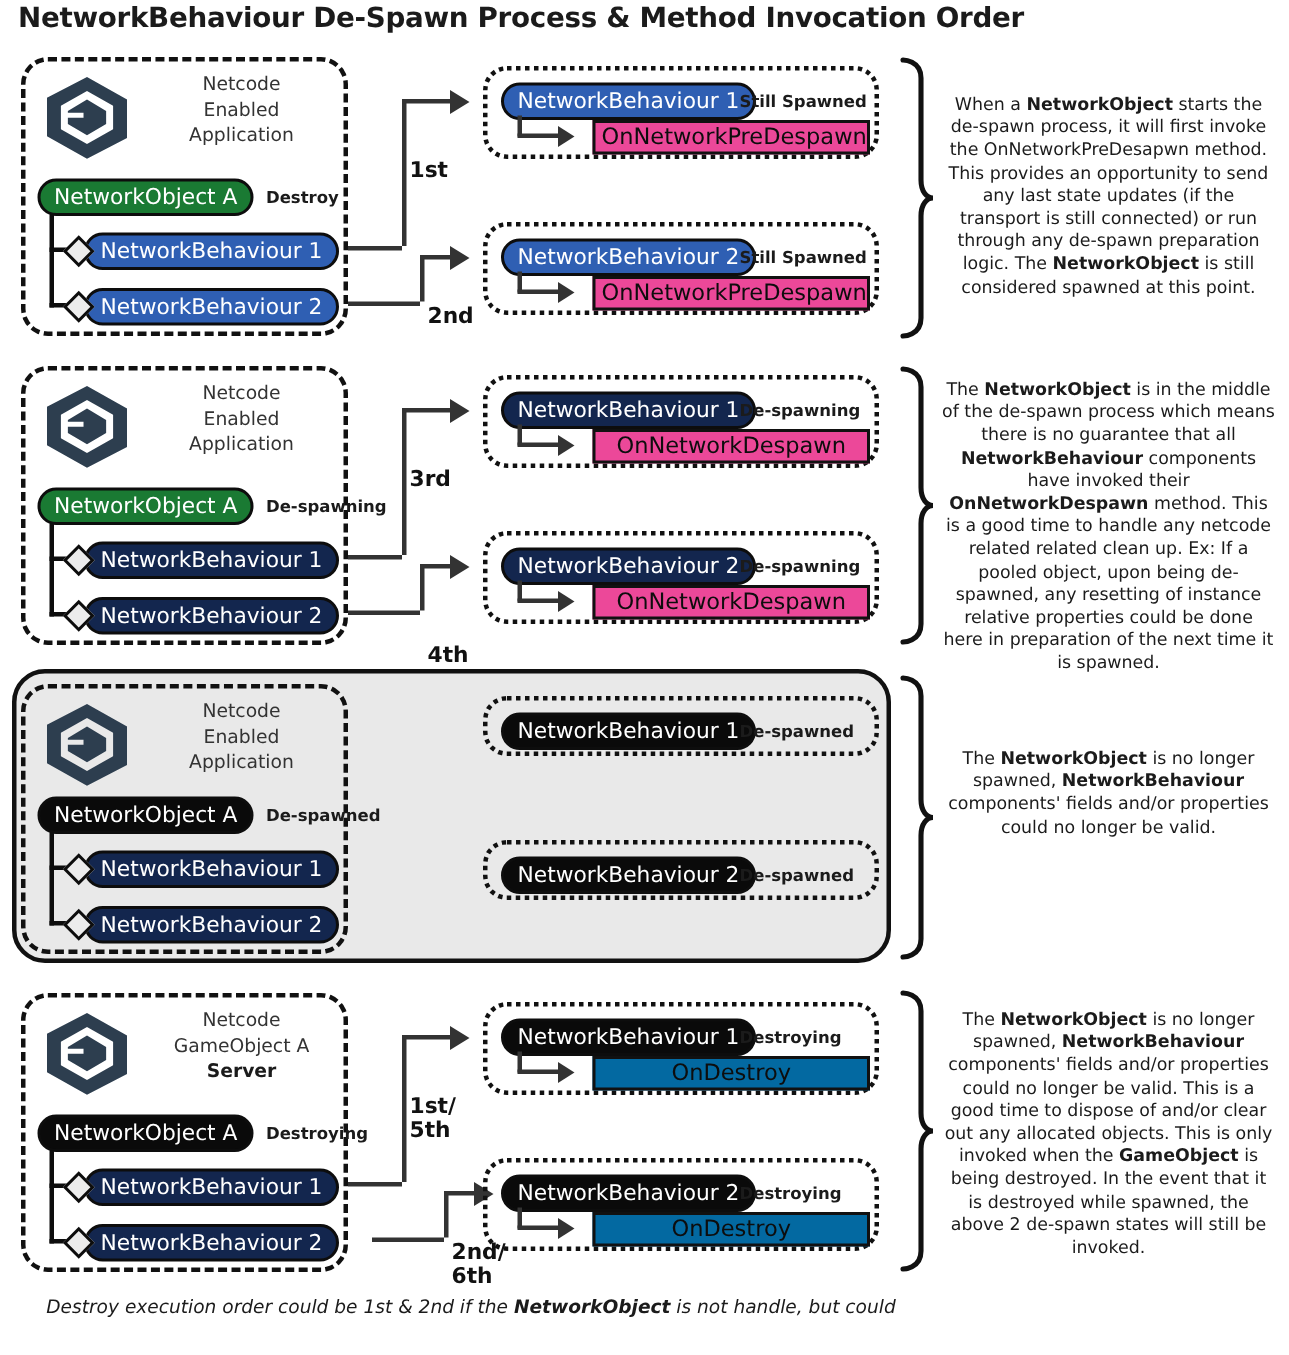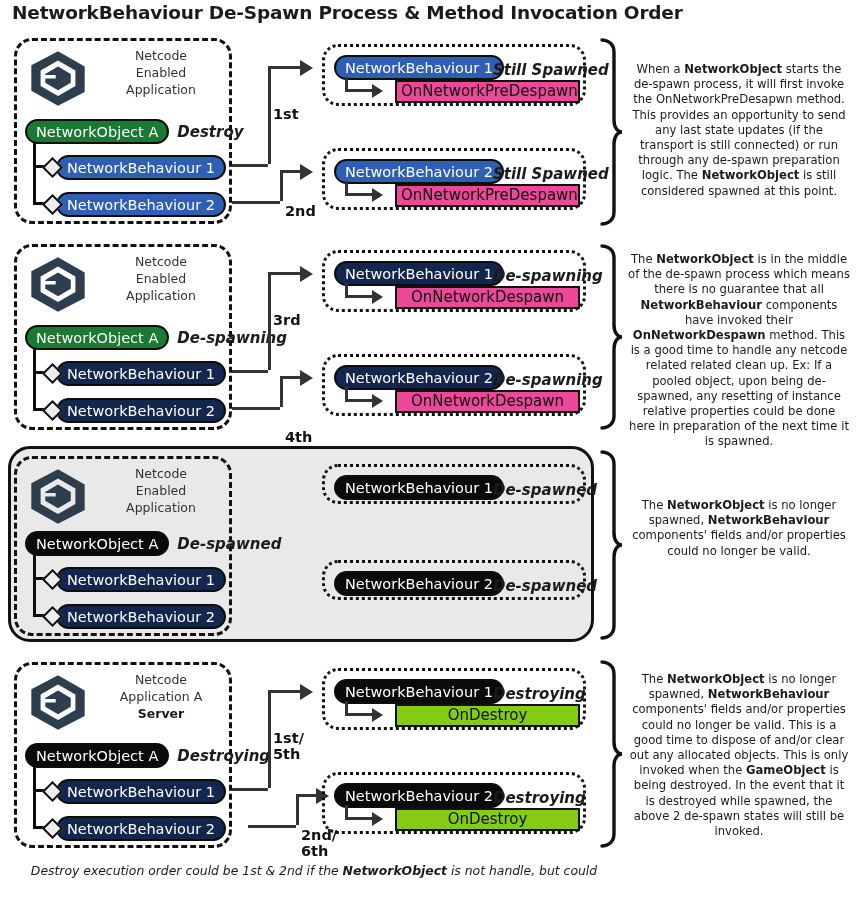--- a/index.html
+++ b/index.html
@@ -47,21 +47,21 @@
     border:2.5px solid #0d0d0d; border-radius:999px;
     color:#fff; font-size:14.5px; white-space:nowrap;
     height:25px; padding:0 9px;
   }
   .pill.green{ background:#1a7a33; }
   .pill.blue{ background:#2f5fb3; }
   .pill.navy{ background:#13264e; }
   .pill.black{ background:#0a0a0a; }
 
   .no-row{ position:absolute; left:8px; display:flex; align-items:center; gap:8px; }
-  .state-lbl{ font-size:15px; font-weight:bold; color:#1b1b1b; white-space:nowrap;font-style:italic; }
+  .state-lbl{ font-size:11px; font-weight:bold; color:#1b1b1b; white-space:nowrap; }
 
   .nb-row{ position:absolute; left:28px; display:flex; align-items:center; }
   .diamond{
     width:15px; height:15px; background:#ececec; border:2.5px solid #0d0d0d;
     transform:rotate(45deg); margin-right:-4px; z-index:2; flex:0 0 auto;
   }
   .nb-row .pill{ position:relative; z-index:1; }
 
   
   .tree{ position:absolute; }
@@ -74,21 +74,21 @@
   }
   .dot-box .pill{ position:absolute; left:9px; top:8px; }
   .dot-box .state-lbl{ position:absolute; }
   .method{
     position:absolute;
     border:2.5px solid #111; height:23px; line-height:19px;
     font-size:15px; text-align:center; color:#0d0d0d;
     padding:0 4px;
   }
   .method.lightblue{ background:#ec4899; }
-  .method.gray{ background:#84cc16; }
+  .method.gray{ background:#0369a1; }
 
   
   .elbow{ position:absolute; }
   .elbow .v{ position:absolute; left:0; top:0; width:3px; background:#333; }
   .elbow .h{ position:absolute; left:0; height:3px; background:#333; }
   .elbow .ah{
     position:absolute; width:0;height:0;
     border-top:7px solid transparent; border-bottom:7px solid transparent;
     border-left:11px solid #333;
   }
@@ -314,21 +314,21 @@
     </div>
     <div class="section" style="top: 0px;">
       <div class="app-box" style="top: 662px; height: 186px;">
         <div class="app-head">
           <svg viewBox="0 0 100 100" class="unity-logo">
             <path fill="#2d3e4f" d="M50 4 L96 30 L96 74 L50 98 L4 72 L4 28 Z M50 20 L20 37 L20 64 L50 81 L80 64 L80 37 Z" fill-rule="evenodd"></path>
             <path fill="#2d3e4f" d="M50 30 L72 43 L72 58 L50 71 L28 58 L28 51 L46 51 L46 45 L28 45 L28 43 Z"></path>
           </svg>
           <div class="app-title">
             <div>Netcode</div>
-            <div>Application A</div>
+            <div>GameObject A</div>
             <div class="srv">Server</div>
           </div>
         </div>
         <div class="no-row" style="top: 78px;">
           <span class="pill black">NetworkObject A</span>
           <span class="state-lbl">Destroying</span>
         </div>
         <div class="tree" style="left: 16px; top: 102px;">
           <div class="vline" style="height: 62px;"></div>
           <div class="hline" style="top: 22px;"></div>

